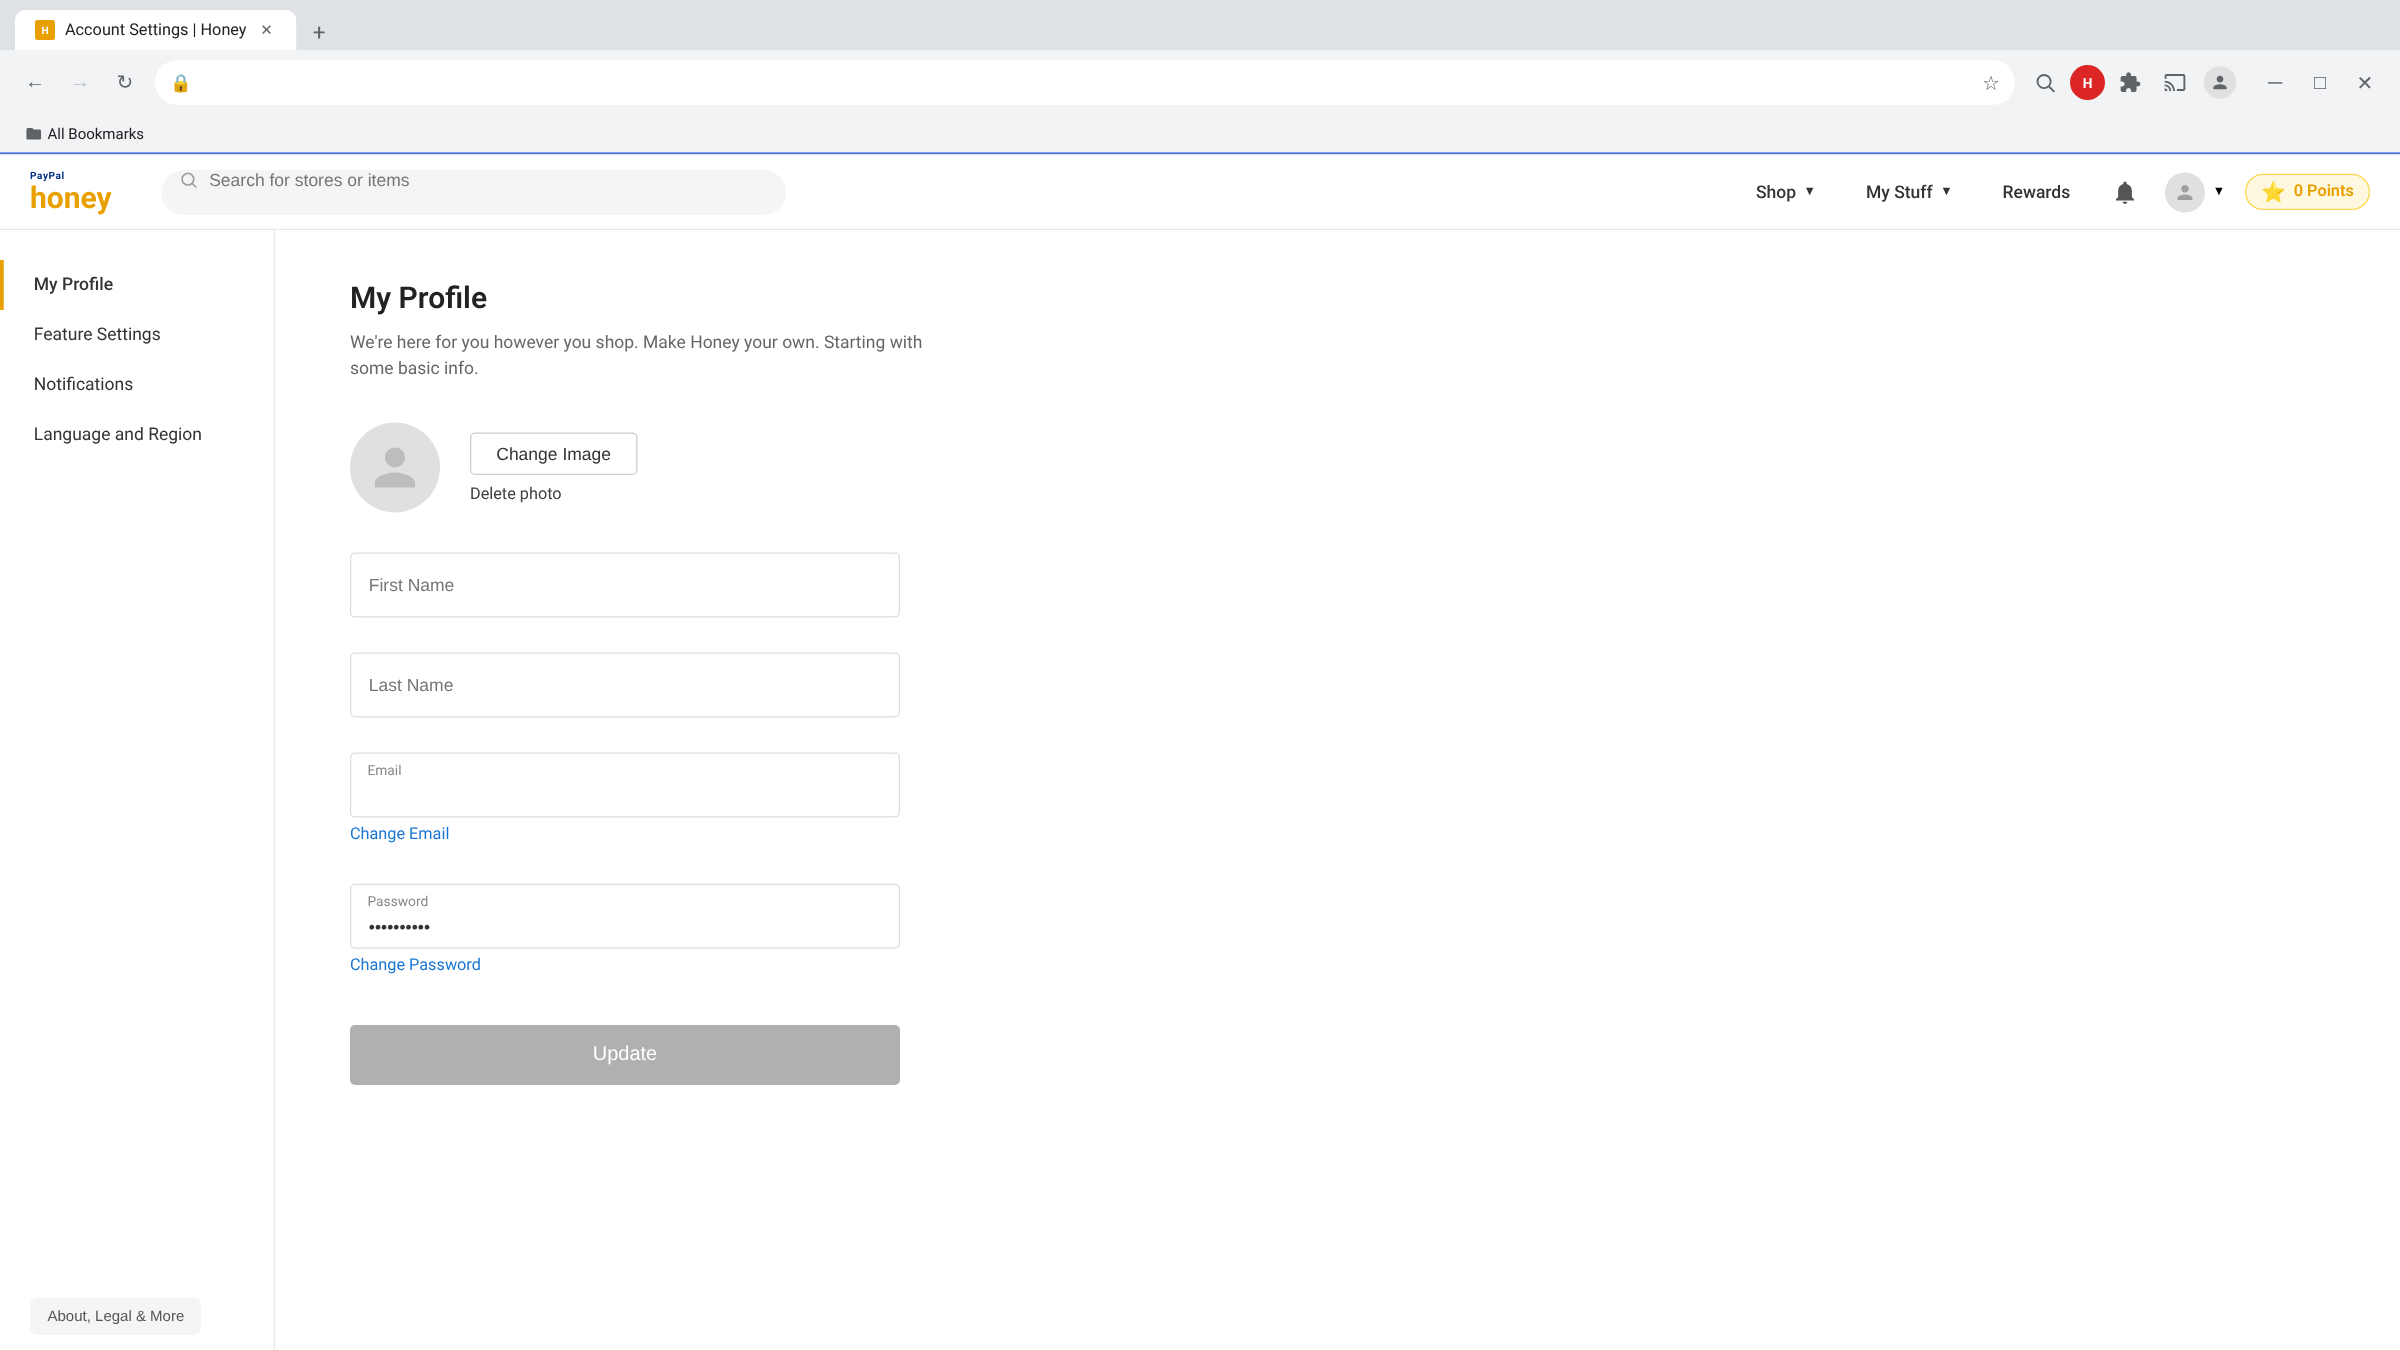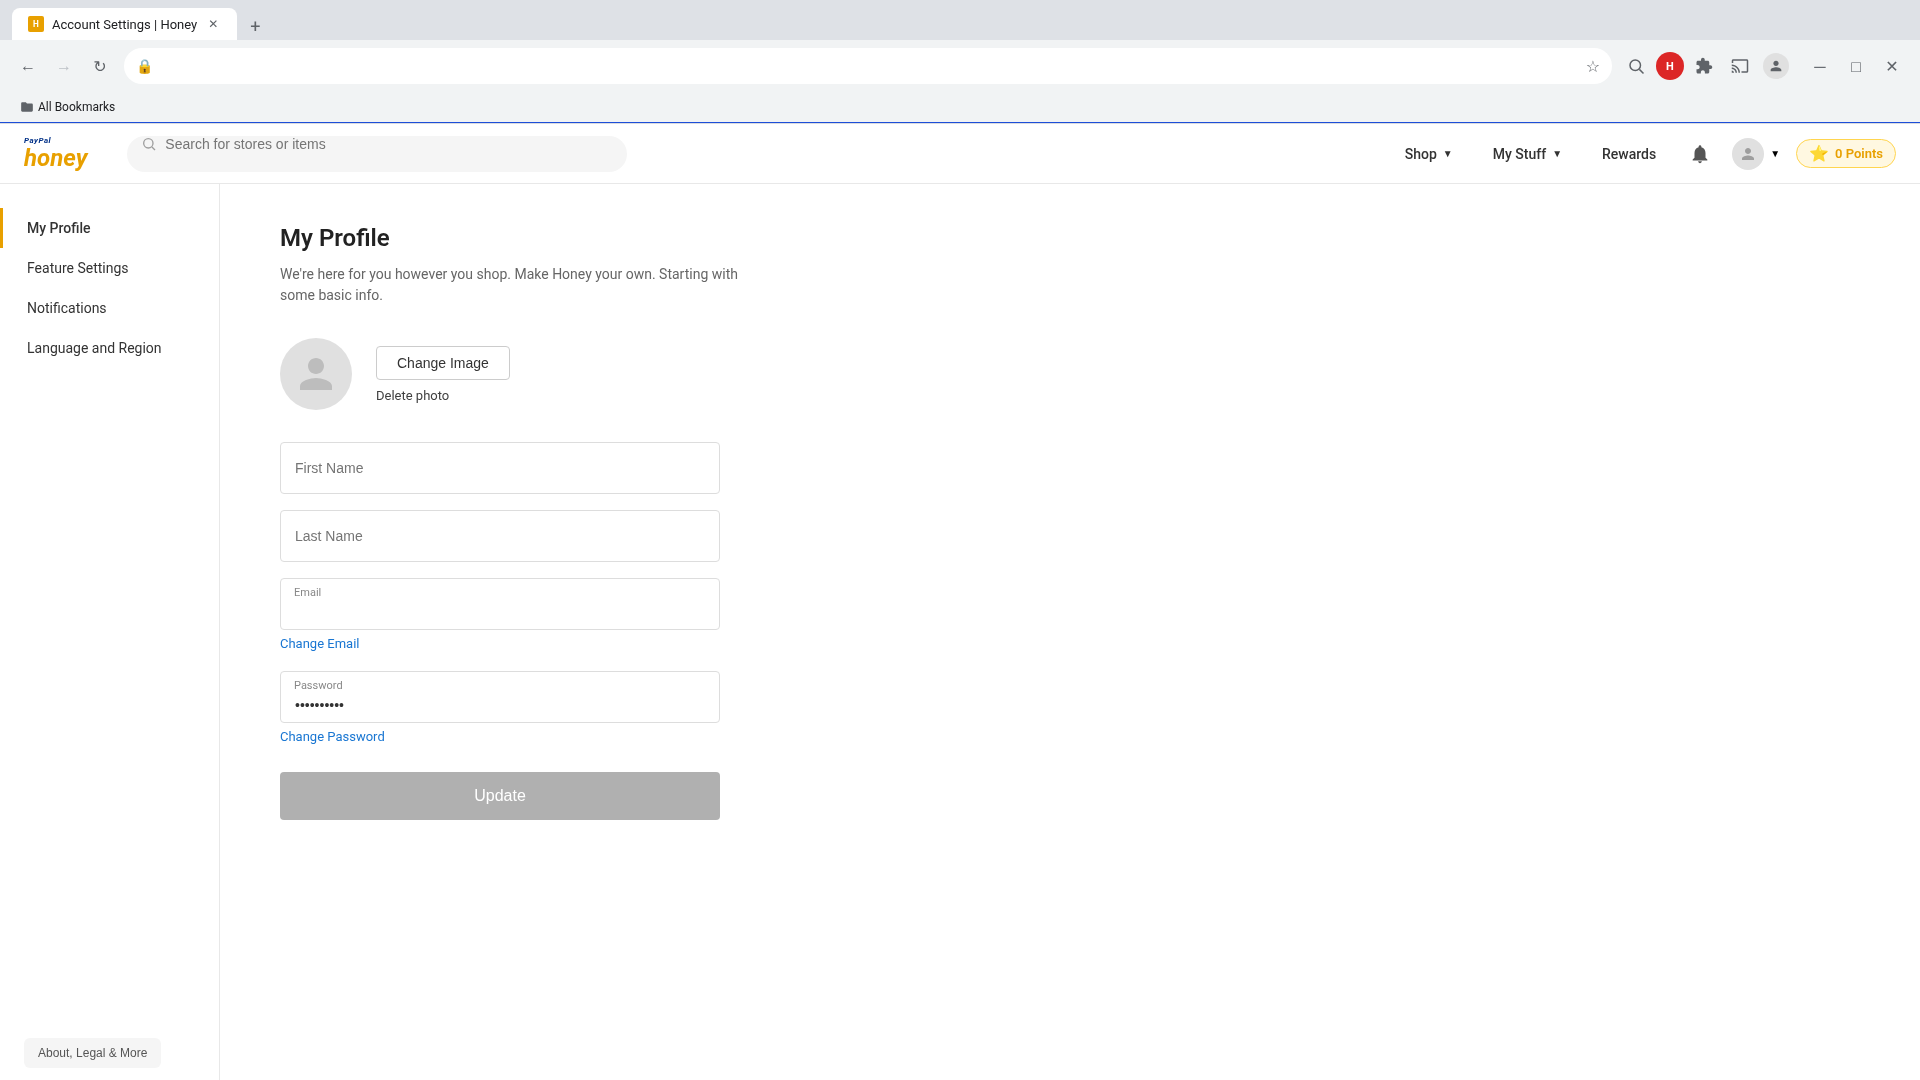--- a/index.html
+++ b/index.html
@@ -22,21 +22,21 @@
     .browser-actions { display: flex; align-items: center; gap: 4px; }
     .browser-action-btn { width: 32px; height: 32px; border-radius: 50%; display: flex; align-items: center; justify-content: center; color: #5f6368; cursor: pointer; }
     .bookmarks-bar { background: #f1f3f4; padding: 4px 12px; display: flex; align-items: center; gap: 8px; border-bottom: 1px solid #1d4ed8; }
     .bookmark-item { display: flex; align-items: center; gap: 4px; padding: 4px 8px; border-radius: 4px; font-size: 12px; color: #202124; cursor: pointer; white-space: nowrap; }
 
     
     .app-container { display: flex; flex-direction: column; height: calc(1080px - 96px); }
 
     
     .top-nav { background: #fff; border-bottom: 1px solid #e8e8e8; padding: 0 24px; height: 60px; display: flex; align-items: center; gap: 24px; }
-    .logo { display: flex; align-items: center; margin-right: 16px; font-style: italic; }
+    .logo { display: flex; align-items: center; margin-right: 16px; }
     .search-bar { flex: 1; max-width: 500px; height: 36px; background: #f5f5f5; border-radius: 18px; display: flex; align-items: flex-start; padding: 0 14px; gap: 8px; cursor: text; }
     .search-bar input { border: none; background: none; outline: none; font-size: 14px; color: #757575; flex: 1; }
     .nav-links { display: flex; align-items: center; gap: 16px; margin-left: auto; }
     .nav-link { padding: 8px 12px; font-size: 14px; color: #333; font-weight: 500; cursor: pointer; display: flex; align-items: center; gap: 4px; }
     .rewards-link { color: #333; font-weight: 500; font-size: 14px; padding: 8px 12px; cursor: pointer; }
     .bell-icon { width: 32px; height: 32px; display: flex; align-items: center; justify-content: center; cursor: pointer; color: #555; font-size: 18px; }
     .user-avatar { width: 32px; height: 32px; border-radius: 50%; background: #e0e0e0; display: flex; align-items: center; justify-content: center; color: #757575; font-size: 14px; cursor: pointer; }
     .points-badge { display: flex; align-items: center; gap: 6px; background: #fff8e1; border: 1px solid #ffd54f; border-radius: 16px; padding: 4px 12px; font-size: 13px; font-weight: 600; color: #e8a000; cursor: pointer; }
 
     
@@ -56,21 +56,21 @@
 
     
     .profile-image-section { display: flex; align-items: center; gap: 24px; margin-bottom: 32px; }
     .profile-avatar { width: 72px; height: 72px; border-radius: 50%; background: #e0e0e0; display: flex; align-items: center; justify-content: center; }
     .profile-avatar svg { color: #9e9e9e; }
     .profile-image-actions { display: flex; flex-direction: column; gap: 8px; }
     .change-image-btn { border: 1px solid #ccc; background: #fff; border-radius: 4px; padding: 8px 20px; font-size: 14px; color: #333; cursor: pointer; }
     .delete-photo-link { font-size: 13px; color: #404040; text-decoration: none; cursor: pointer; }
 
     
-    .form-container { max-width: 440px; display: flex; flex-direction: column; gap: 0; }
+    .form-container { max-width: 440px; display: flex; flex-direction: column; gap: 12px; }
     .form-group { margin-bottom: 16px; }
     .form-input { width: 100%; height: 52px; border: 1px solid #ddd; border-radius: 4px; padding: 16px 14px 6px; font-size: 14px; color: #333; outline: none; background: #fff; }
     .form-input-wrapper { position: relative; }
     .form-input-wrapper label { position: absolute; top: 8px; left: 14px; font-size: 11px; color: #888; pointer-events: none; }
     .form-input-wrapper input, .form-input-wrapper .input-value { width: 100%; height: 52px; border: 1px solid #ddd; border-radius: 4px; padding: 20px 14px 6px; font-size: 14px; color: #333; outline: none; background: #fff; }
     .change-link { font-size: 13px; color: #1976d2; text-decoration: none; cursor: pointer; display: block; margin-top: 6px; margin-bottom: 4px; }
     .update-btn { width: 100%; height: 48px; background: #b0b0b0; border: none; border-radius: 4px; color: #fff; font-size: 16px; font-weight: 500; cursor: pointer; margin-top: 8px; }
 
     .chevron-down { font-size: 10px; margin-left: 2px; }
   </style>

